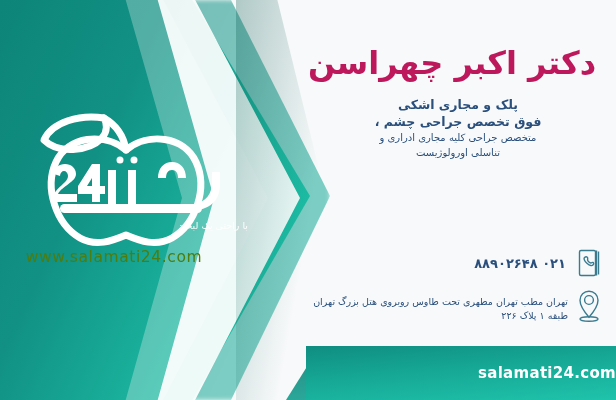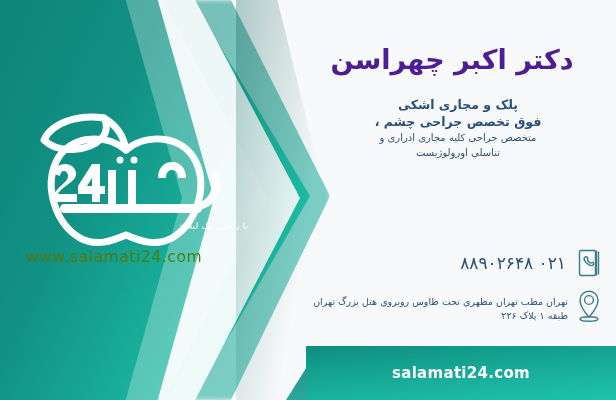--- a/index.html
+++ b/index.html
@@ -118,23 +118,23 @@
     height: 400px;
     direction: rtl;
   }
 
   .doc-name {
     position: absolute;
     right: 14px;
     top: 44px;
     width: 300px;
     text-align: center;
-    font-size: 27px;
+    font-size: 32px;
     font-weight: 700;
-    color: #4c1d95;
+    color: #be185d;
     letter-spacing: 0px;
     white-space: nowrap;
   }
 
   .specialties {
     position: absolute;
     right: 10px;
     top: 96px;
     width: 296px;
     text-align: center;
@@ -164,22 +164,22 @@
     justify-content: flex-start;
     gap: 10px;
   }
   .icon-box {
     flex: 0 0 auto;
     width: 26px;
     height: 30px;
     color: #2f6f86;
   }
   .phone-number {
-    font-size: 17px;
-    font-weight: 400;
+    font-size: 13px;
+    font-weight: 700;
     color: #2a4f7c;
     direction: ltr;
     unicode-bidi: bidi-override;
     white-space: nowrap;
     letter-spacing: .5px;
   }
 
   
   .address-row {
     position: absolute;
@@ -213,21 +213,20 @@
   
   .bottom-bar {
     position: absolute;
     left: 306px;
     bottom: 0;
     width: 310px;
     height: 54px;
     background: linear-gradient(175deg, #0f8d80 0%, #16a895 45%, #1fc3ab 100%);
     display: flex;
     align-items: center;
-    justify-content: center;
   }
   .bottom-bar-text {
     color: #ffffff;
     font-size: 15px;
     font-weight: 700;
     letter-spacing: .3px;
     direction: ltr;
   }
   .bottom-bar-notch {
     position: absolute;

